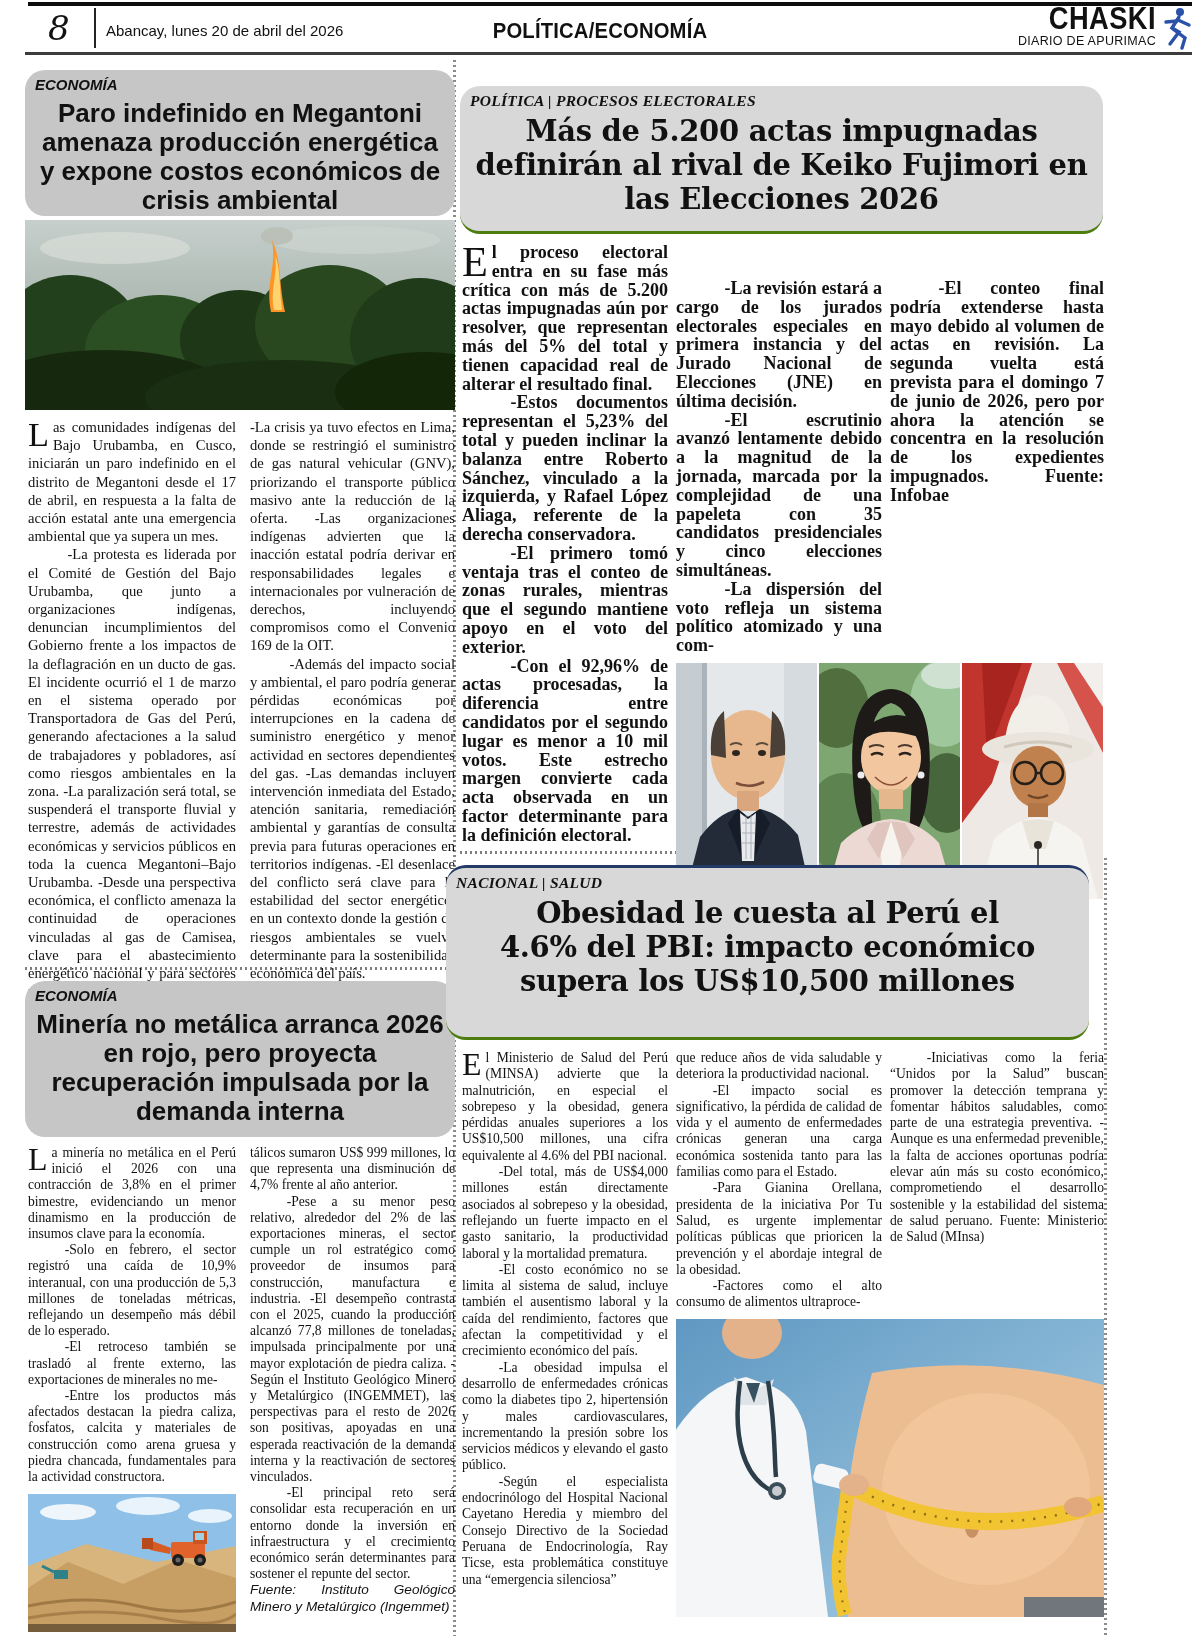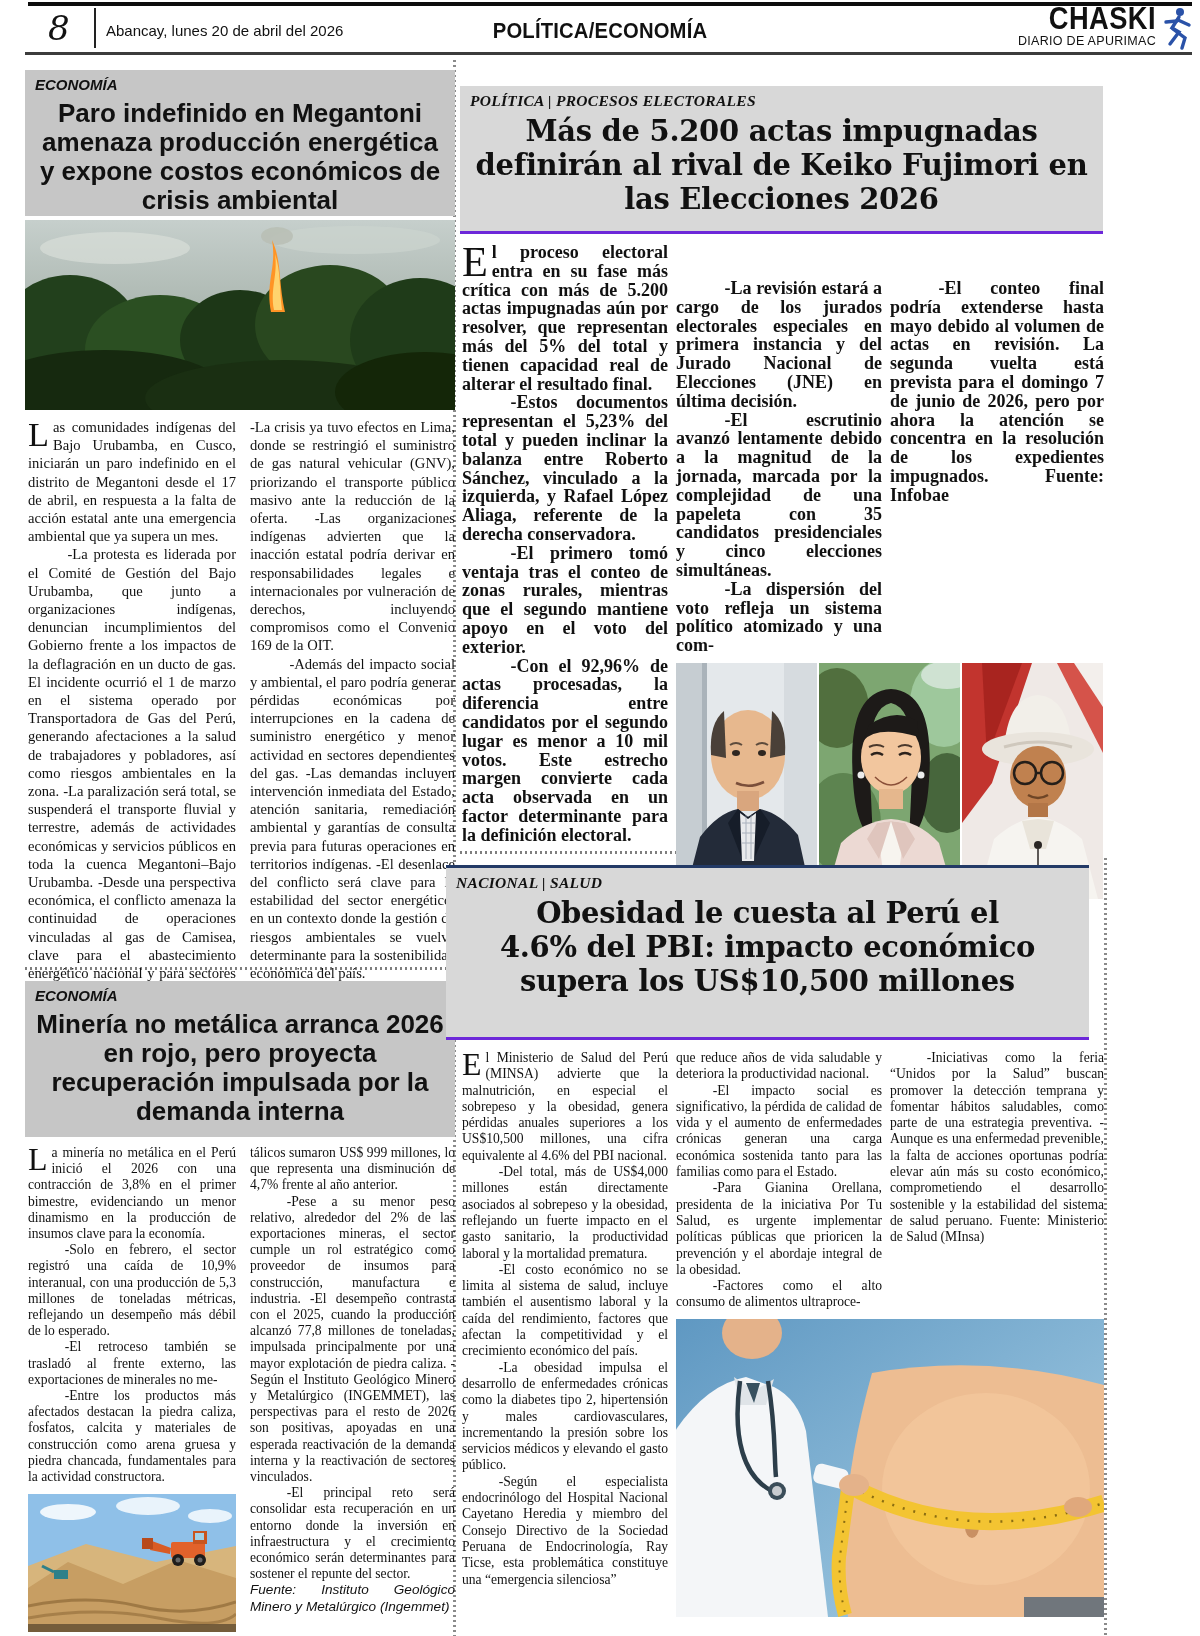--- a/index.html
+++ b/index.html
@@ -19,28 +19,28 @@
             letter-spacing:.5px;transform:scaleX(.88);transform-origin:right center;}
   .masthead-sub{left:940px;top:34px;width:216px;text-align:right;font-size:12.5px;letter-spacing:.3px;}
   .chaski-icon{left:1158px;top:6px;width:36px;height:44px;}
   .header-rule{left:25px;top:52px;width:1167px;height:3px;background:#3c3c3c;}
 
   
   .vdots{width:3px;background-image:repeating-linear-gradient(180deg,#8a8a8a 0 2px,transparent 2px 5px);}
   .hdots{height:3px;background-image:repeating-linear-gradient(90deg,#7e7e7e 0 2px,transparent 2px 5px);}
 
   
-  .hbox{box-sizing:border-box;padding:5px 10px 7px 10px;}
+  .hbox{box-sizing:border-box;padding:5px 10px 7px 10px;border-radius:20px;}
   .hbox.left{background:#c6c6c6;}
   .hbox.right{background:#d8d8d8;}
   .kicker-sans{font-family:"Liberation Sans",sans-serif;font-weight:bold;font-style:italic;font-size:15px;line-height:20px;}
   .kicker-serif{font-family:"Liberation Serif",serif;font-weight:bold;font-style:italic;font-size:15.5px;line-height:20px;letter-spacing:.3px;}
   .hl-sans{font-family:"Liberation Sans",sans-serif;font-weight:bold;font-size:26px;line-height:29px;text-align:center;margin:4px 0 0 0;}
   .hl-serif{font-family:"DejaVu Serif",serif;font-weight:bold;font-size:29px;line-height:34px;text-align:center;margin:3px 0 0 0;letter-spacing:-.3px;}
-  .nb-bottom{border-bottom:3px solid #6d28d9;}
+  .nb-bottom{border-bottom:3px solid #4d7c0f;}
   .nb-top{border-top:3px solid #233a66;}
 
   
   .col p{margin:0;text-align:justify;hyphens:auto;-webkit-hyphens:auto;}
   .col p.ind{text-indent:2.7em;}
   .col p.noind{text-indent:0;}
   .dc::first-letter{float:left;font-size:2.35em;line-height:.82em;padding:2px 4px 0 0;font-weight:normal;}
   .b-meg{font-size:14.6px;line-height:18.2px;}
   .b-ele{font-size:18px;line-height:18.8px;font-weight:bold;}
   .b-min{font-size:13.6px;line-height:16.2px;}

